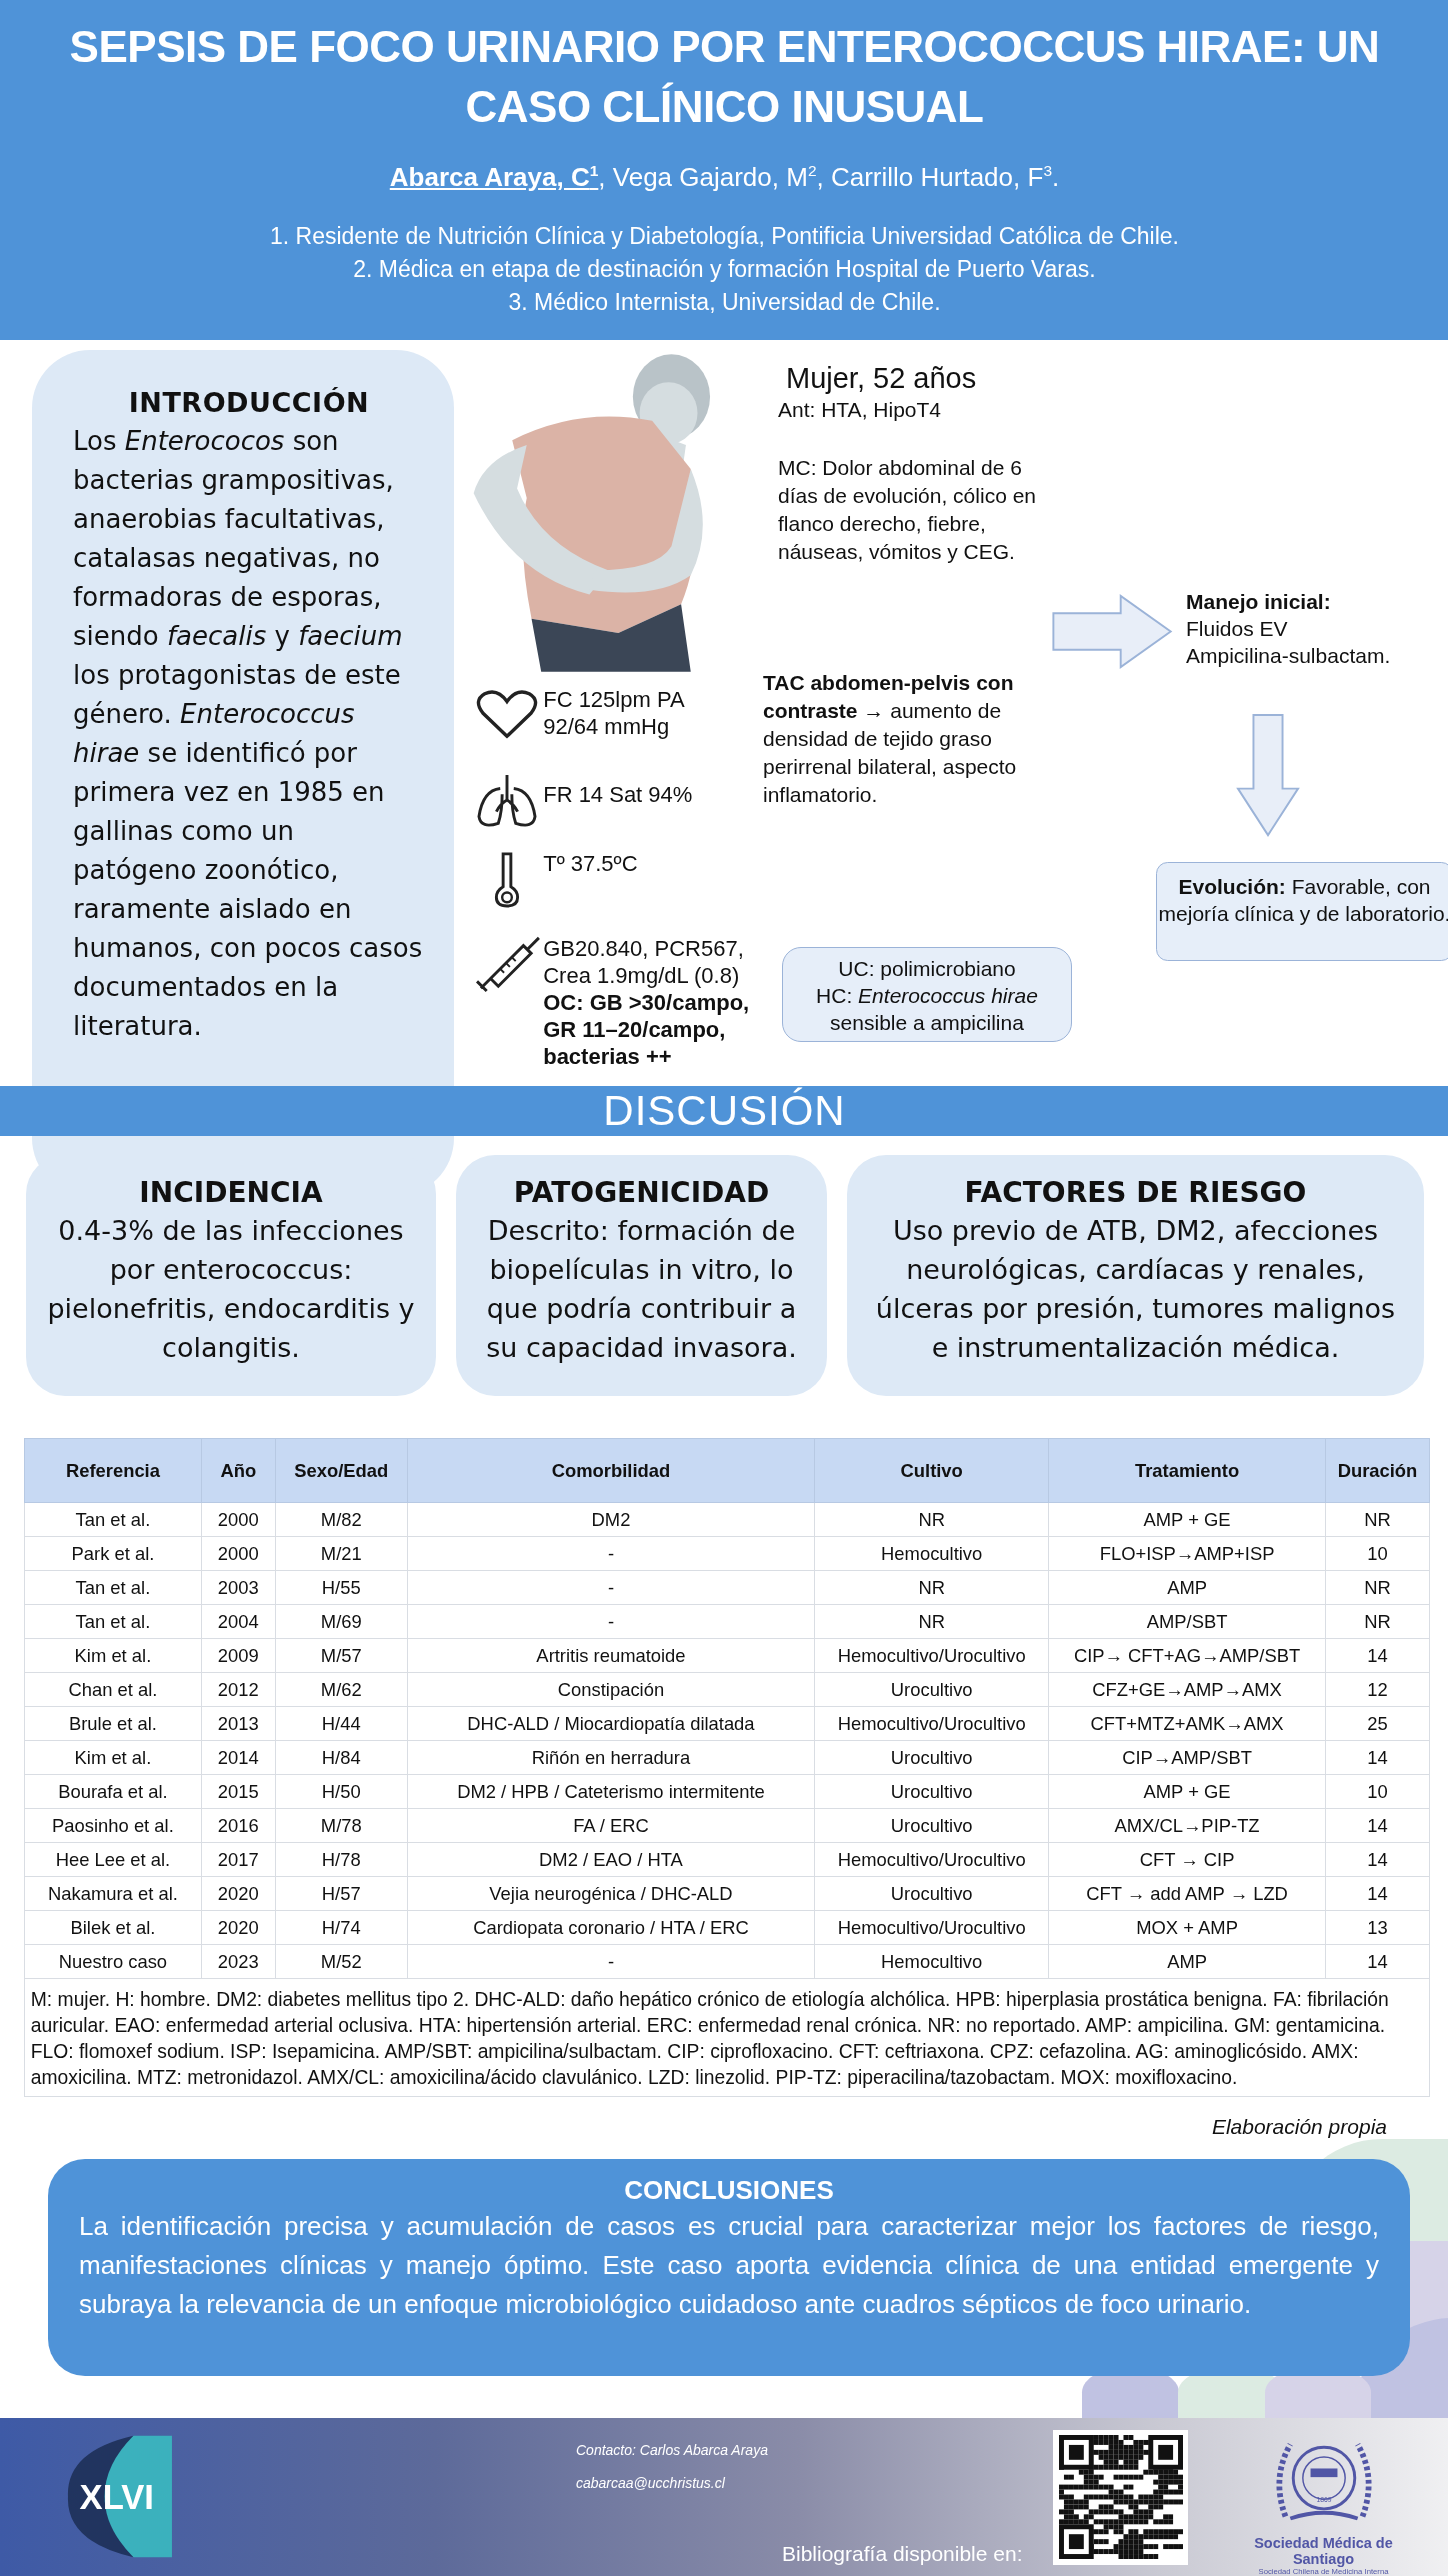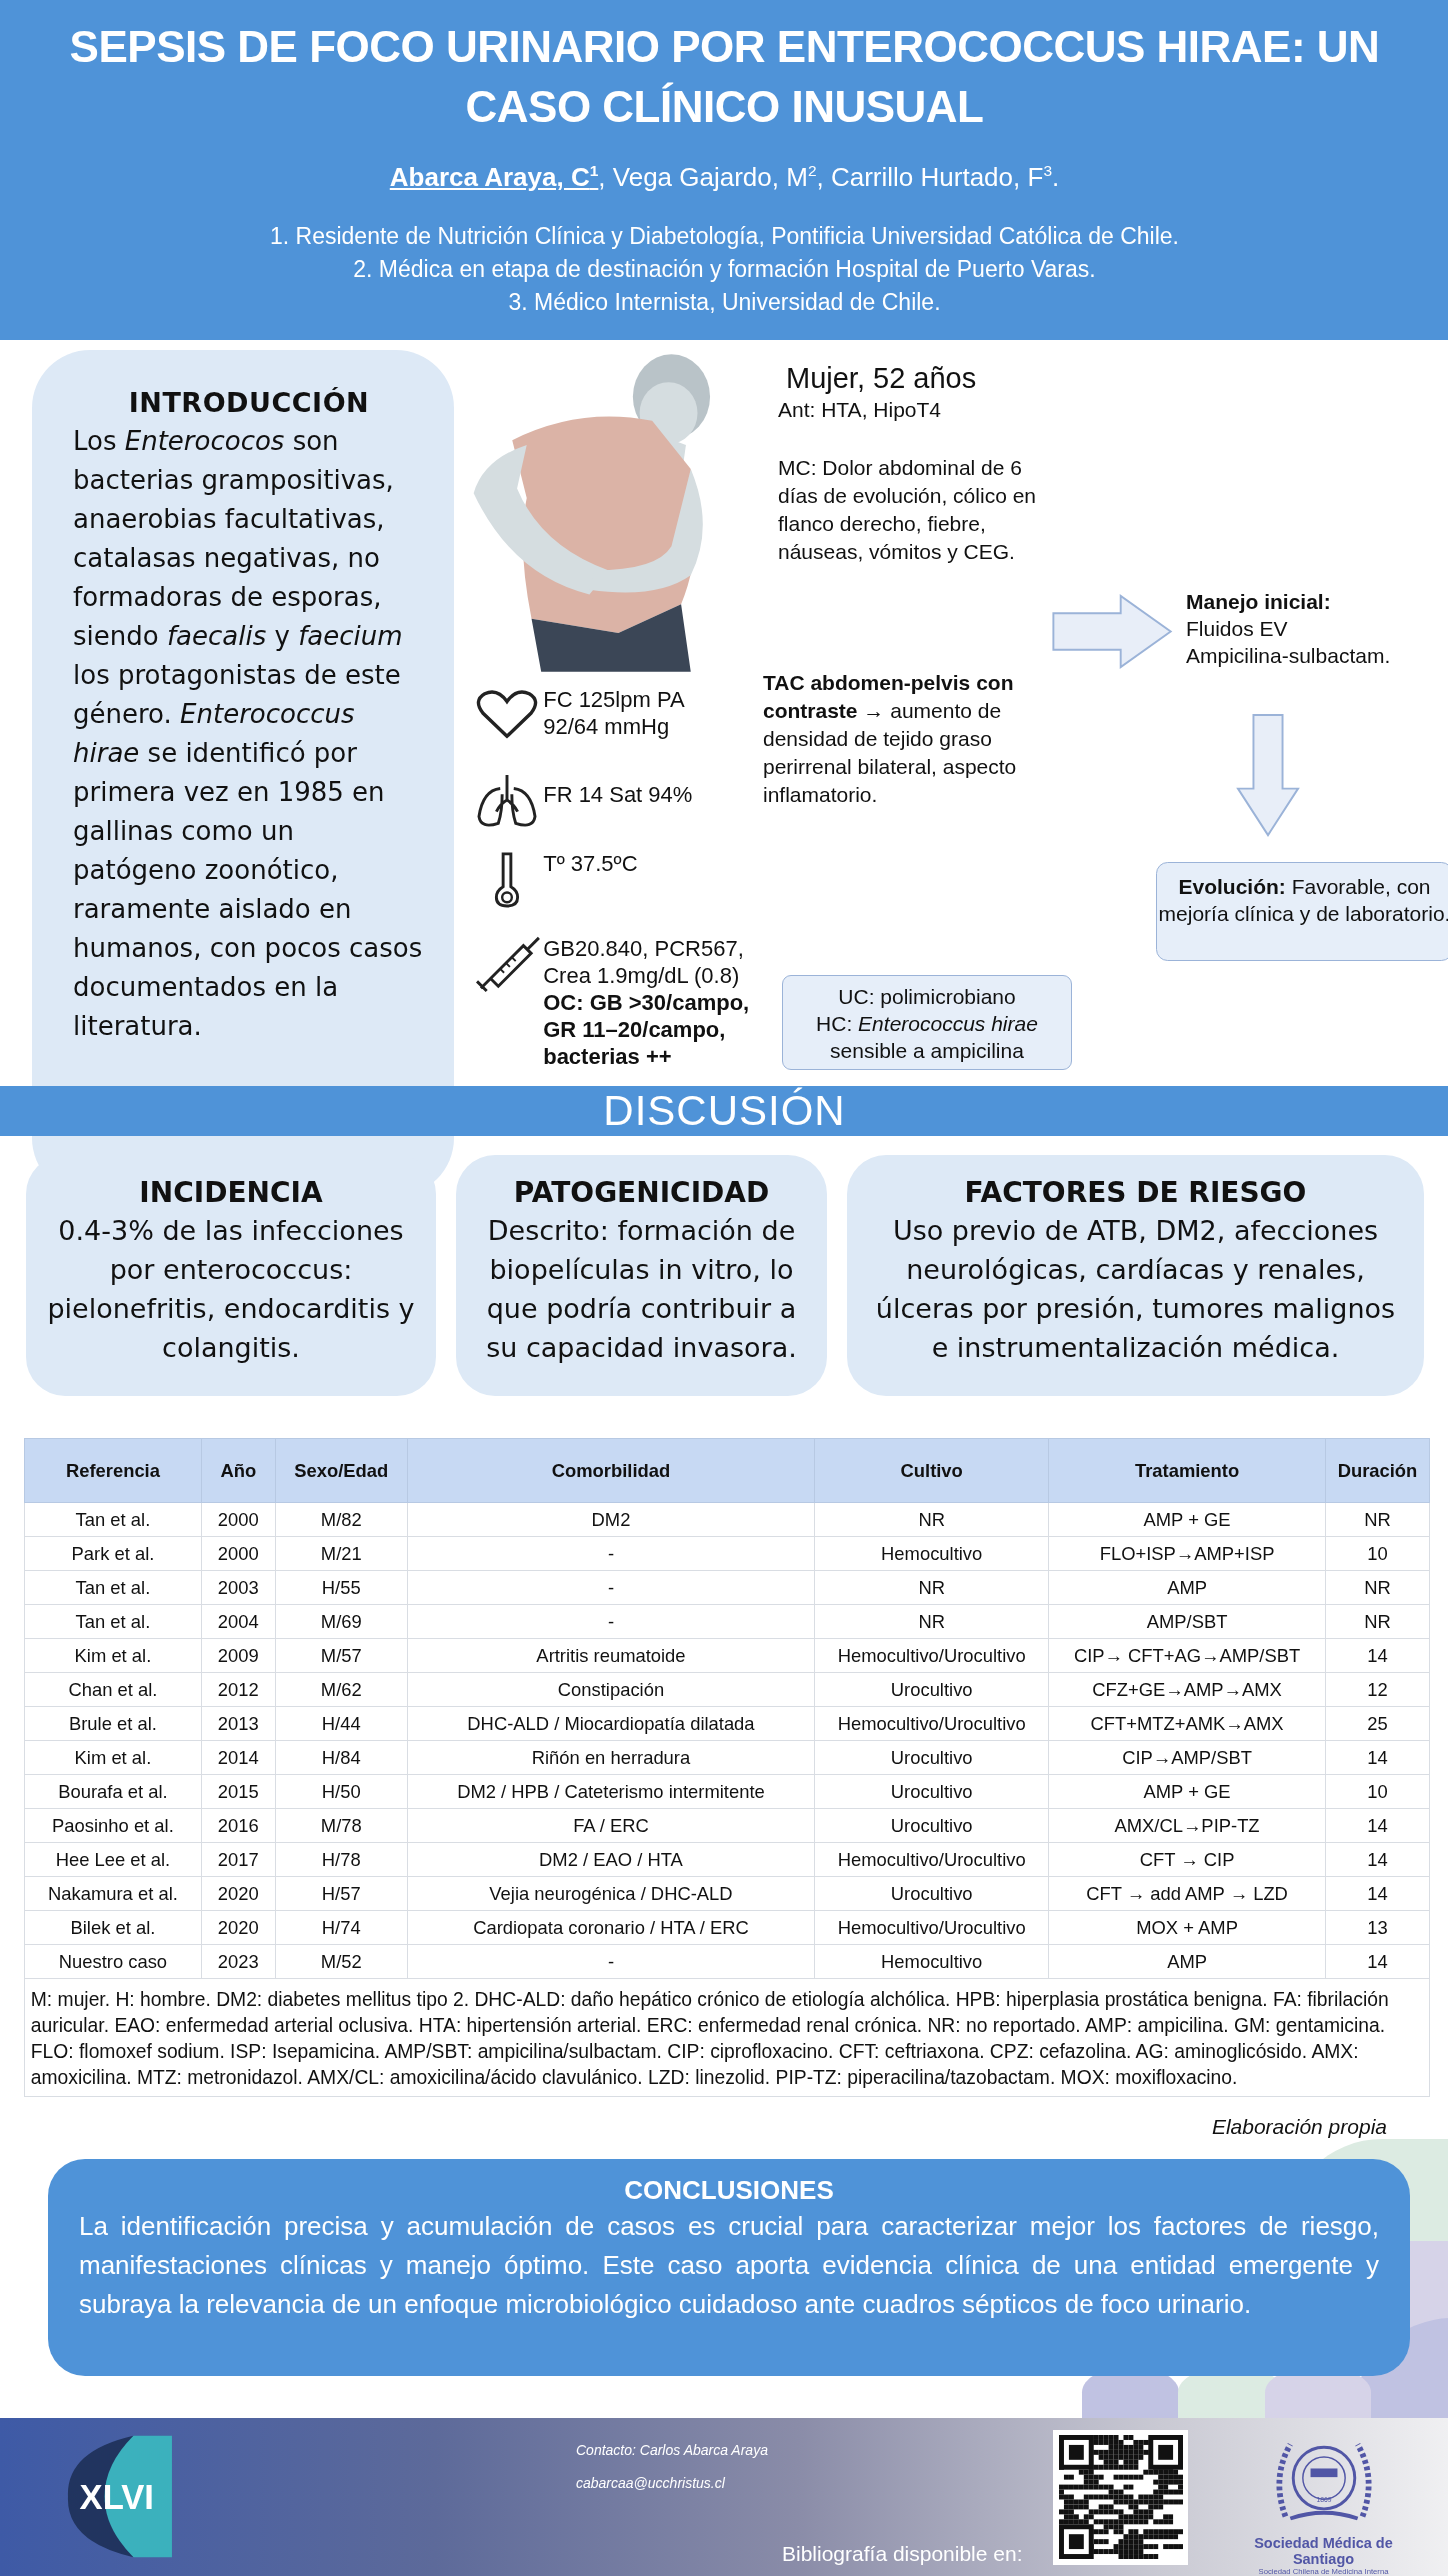--- a/index.html
+++ b/index.html
@@ -23,21 +23,21 @@
   .case { position: absolute; left: 454px; top: 348px; width: 995px; height: 734px; }
   .figure { position: absolute; left: 9.7px; top: 4.8px; width: 275px; height: 319px; }
   .patient-title { position: absolute; left: 324px; top: 13.5px; font-size: 29px; margin-left: 8px; }
   .patient-ant { position: absolute; left: 324px; top: 50px; font-size: 21px; }
   .patient-mc { position: absolute; left: 324px; top: 106px; width: 280px; font-size: 21px; line-height: 28px; }
   .tac { position: absolute; left: 309px; top: 321px; width: 299px; font-size: 21px; line-height: 28px; }
   .tac b { font-weight: bold; }
   .vital { position: absolute; left: 19.3px; display: flex; align-items: flex-start; font-size: 22px; line-height: 27px; }
   .vital .ico { width: 68px; height: 58px; flex: none; }
   .vital .txt { margin-left: 1.9px; }
-  .culture-box { position: absolute; left: 328px; top: 599px; width: 290px; height: 95px; background: #e6eef9; border: 1.9px solid #9bb3d8; border-radius: 9px; text-align: center; font-size: 21px; line-height: 27px; padding-top: 6.8px; margin-top: 28px; }
+  .culture-box { position: absolute; left: 328px; top: 599px; width: 290px; height: 95px; background: #e6eef9; border: 1.9px solid #9bb3d8; border-radius: 19px; text-align: center; font-size: 21px; line-height: 27px; padding-top: 6.8px; }
   .arrow-right { position: absolute; left: 597px; top: 246px; width: 124px; height: 75px; }
   .arrow-down { position: absolute; left: 780px; top: 365px; width: 68px; height: 126px; }
   .manejo { position: absolute; left: 732px; top: 240px; font-size: 21px; line-height: 27px; }
   .evolucion { position: absolute; left: 702px; top: 514px; width: 297px; height: 99px; background: #e6eef9; border: 1.9px solid #9bb3d8; border-radius: 11.6px; text-align: center; font-size: 21px; line-height: 27px; padding-top: 9.7px; }
 
   
   .disc-bar { position: absolute; left: 0; top: 1086px; width: 1449px; height: 50px; background: #4f93d8; color: #fff; text-align: center; font-size: 42px; line-height: 50px; letter-spacing: 1px; }
   .disc-card { position: absolute; top: 1155px; height: 241px; background: #dde9f6; border-radius: 39px; text-align: center; padding-top: 21px; }
   .disc-card h3 { font-size: 28px; font-weight: bold; margin-bottom: 1.9px; font-family: "DejaVu Sans", sans-serif; }
   .disc-card p { font-size: 27px; line-height: 39px; padding: 0 17.4px; font-family: "DejaVu Sans", sans-serif; }

